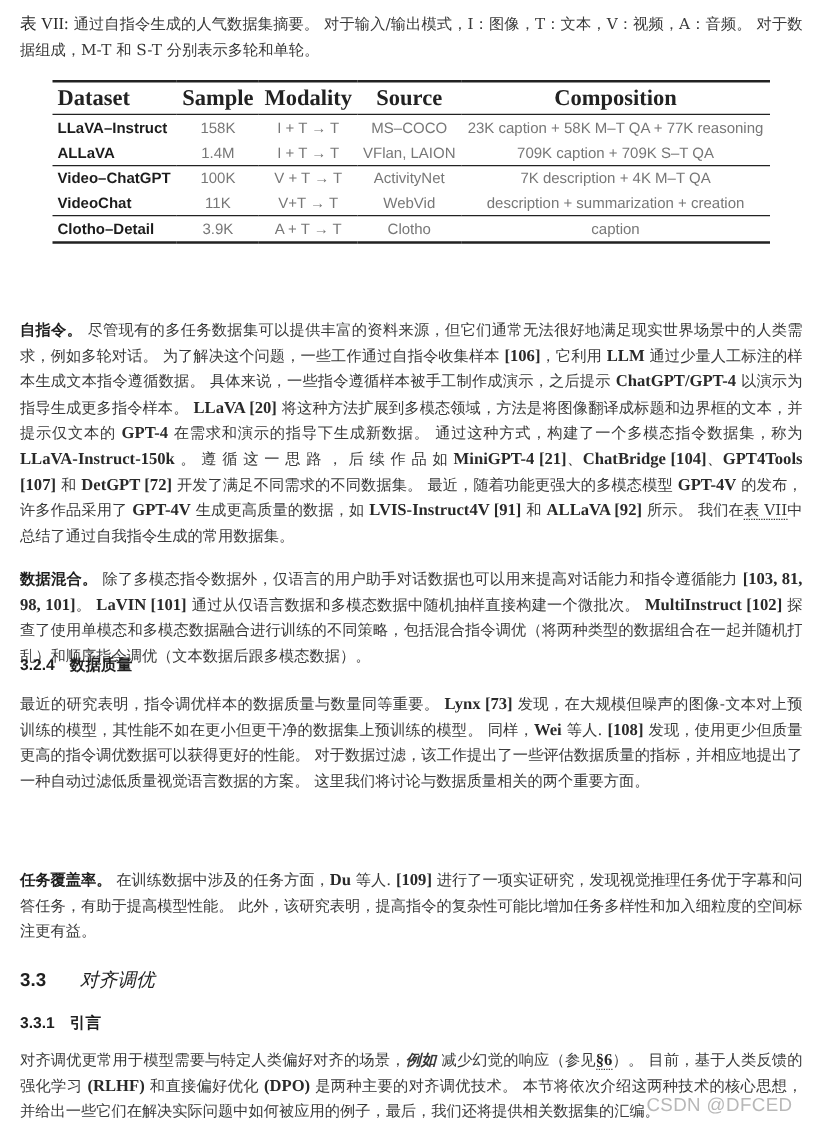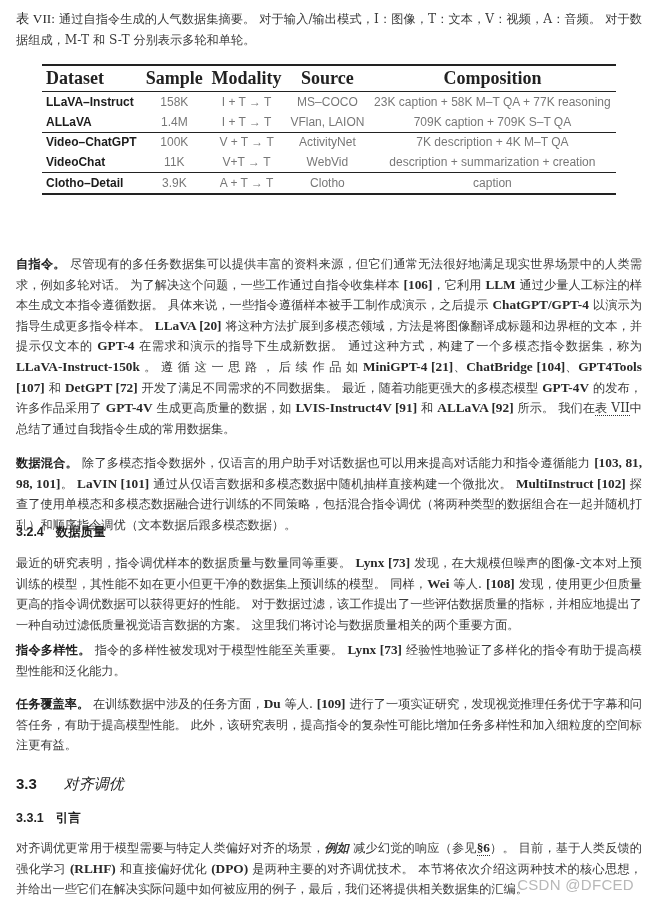--- a/index.html
+++ b/index.html
@@ -124,23 +124,20 @@
   </div>
 
   <div class="heading h3" style="top:524px;">
     <span>3.2.4</span><span class="title">数据质量</span>
   </div>
 
   <div class="para" style="top:553px;">
     <span>最近的研究表明，指令调优样本的数据质量与数量同等重要。 </span><span class="latin bold-latin">Lynx [73]</span><span> 发现，在大规模但噪声的图像-文本对上预训练的模型，其性能不如在更小但更干净的数据集上预训练的模型。 同样，</span><span class="latin bold-latin">Wei</span><span> 等人. </span><span class="latin bold-latin">[108]</span><span> 发现，使用更少但质量更高的指令调优数据可以获得更好的性能。 对于数据过滤，该工作提出了一些评估数据质量的指标，并相应地提出了一种自动过滤低质量视觉语言数据的方案。 这里我们将讨论与数据质量相关的两个重要方面。</span>
   </div>
 
-  <div class="para" style="top:640px;">
-    <span class="lead">指令多样性。</span><span> 指令的多样性被发现对于模型性能至关重要。 </span><span class="latin bold-latin">Lynx [73]</span><span> 经验性地验证了多样化的指令有助于提高模型性能和泛化能力。</span>
-  </div>
 
   <div class="para" style="top:694px;">
     <span class="lead">任务覆盖率。</span><span> 在训练数据中涉及的任务方面，</span><span class="latin bold-latin">Du</span><span> 等人. </span><span class="latin bold-latin">[109]</span><span> 进行了一项实证研究，发现视觉推理任务优于字幕和问答任务，有助于提高模型性能。 此外，该研究表明，提高指令的复杂性可能比增加任务多样性和加入细粒度的空间标注更有益。</span>
   </div>
 
   <div class="heading h2" style="top:775px;">
     <span>3.3</span><span class="title">对齐调优</span>
   </div>
 
   <div class="heading h3" style="top:810px;">

